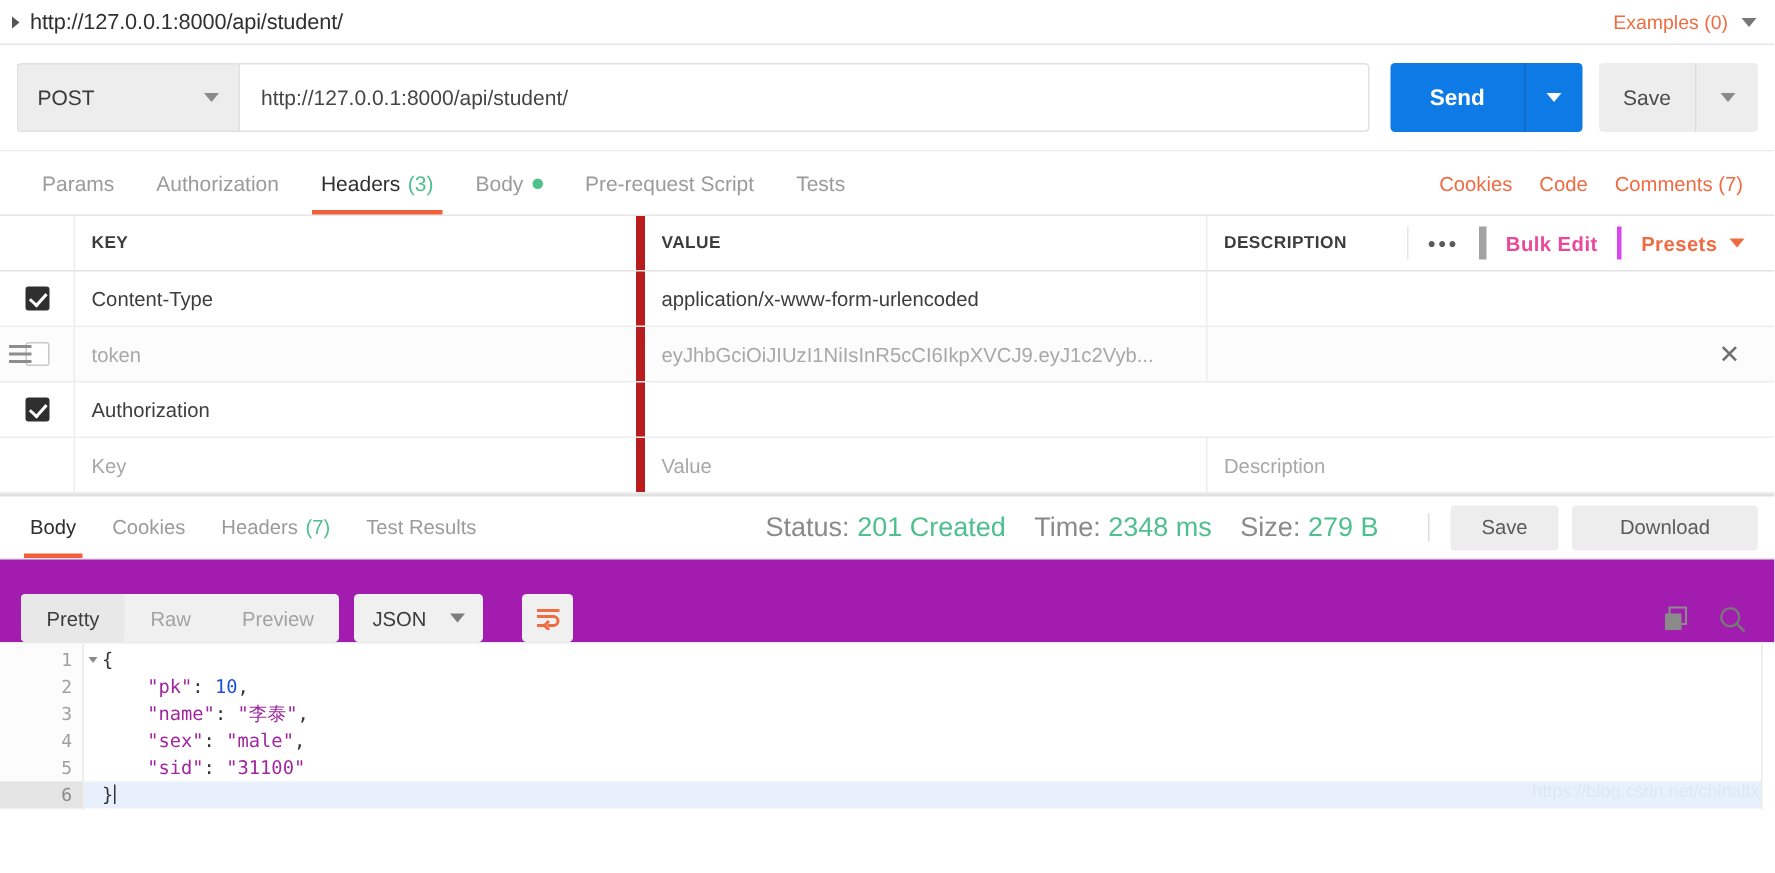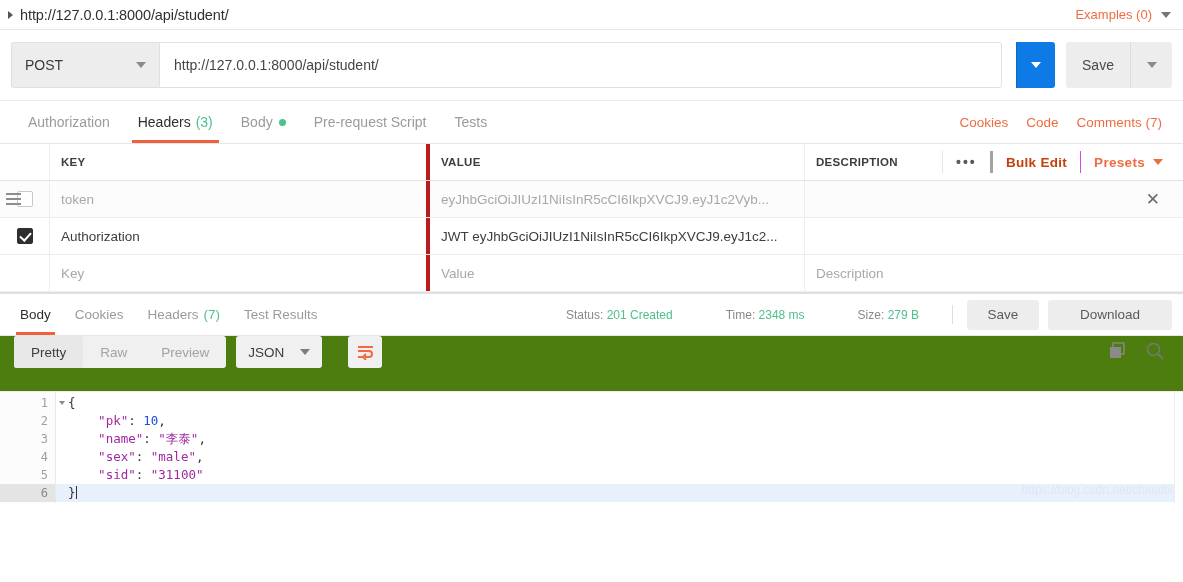--- a/index.html
+++ b/index.html
@@ -185,21 +185,21 @@
   .c-check {
     width: 50px;
     border-right: 1px solid #ededed;
     display: flex; align-items: center; justify-content: center;
     position: relative;
     flex: 0 0 50px;
   }
   .c-key {
     width: 380px;
     flex: 0 0 380px;
-    border-right: 4px solid #b91c1c;
+    border-right: 6px solid #b91c1c;
     display: flex; align-items: center;
     padding: 0 11px;
     font-size: 13.5px;
     color: #3d3d3d;
     overflow: hidden;
     white-space: nowrap;
   }
   .c-val {
     width: 375px;
     flex: 0 0 375px;
@@ -270,30 +270,30 @@
     border-left: 1px solid #e6e6e6;
     letter-spacing: 2px;
     color: #5a5a5a;
     font-size: 14px;
     height: 60%;
     align-self: center;
   }
   .bulk-btn {
     padding: 0 13px;
     display: flex; align-items: center;
-    border-left: 3px solid #a3a3a3;
-    color: #c2410c;
+    border-left: 5px solid #a3a3a3;
+    color: #ec4899;
     font-size: 13.5px;
     height: 60%;
     align-self: center;
   }
   .presets-btn {
     padding: 0 9px 0 13px;
     display: flex; align-items: center;
-    border-left: 1px solid #d946ef;
+    border-left: 3px solid #d946ef;
     color: #ef6c43;
     font-size: 13.5px;
     height: 60%;
     align-self: center;
   }
   .presets-btn i {
     width: 0; height: 0;
     border-top: 6px solid #ef6c43;
     border-left: 5px solid transparent;
     border-right: 5px solid transparent;
@@ -329,24 +329,23 @@
     content: "";
     position: absolute;
     left: 8px; right: 8px; bottom: 0;
     height: 3px;
     background: #f0603a;
   }
   .restab .cnt { color: #4fc08d; margin-left: 5px; }
   .rb-spacer { flex: 1; }
   .meta {
     display: flex; align-items: center;
-    font-size: 12px;
+    font-size: 18px;
     color: #8a8a8a;
     margin-right: 14px;
-    gap: 34px;
   }
   .meta .grp { margin-right: 19px; }
   .meta .v { color: #4fc08d; }
   .vdiv {
     width: 1px;
     background: #dedede;
     margin: 11px 14px 11px 0;
   }
   .mini-btn {
     width: 72px;
@@ -358,23 +357,23 @@
     height: 30px;
     align-self: center;
     margin-right: 9px;
   }
   .mini-btn.wide { width: 124px; margin-right: 0; }
 
   
   .view-bar {
     height: 55px;
     display: flex;
-    align-items: flex-start;
+    align-items: flex-end;
     padding: 0 13px 0 14px;
-    background: #4d7c0f;
+    background: #a21caf;
   }
   .seg {
     display: flex;
     background: #f0f0f0;
     border-radius: 3px;
     height: 32px;
     margin-right: 10px;
   }
   .seg-item {
     display: flex; align-items: center;
@@ -504,33 +503,37 @@
   <div class="caret-down-sm"></div>
 </div>
 
 <div class="url-row">
   <div class="method-select">
     <span class="lbl">POST</span>
     <i class="tri-down"></i>
   </div>
   <div class="url-input">http://127.0.0.1:8000/api/student/</div>
   <div class="send-group">
+    <div class="send-btn">Send</div>
     <div class="send-caret">
         <i></i>
       </div>
   </div>
   <div class="save-group">
     <div class="save-btn">Save</div>
     <div class="save-caret">
         <i></i>
       </div>
   </div>
 </div>
 
 <div class="req-tabs">
+  <div class="rtab">
+      <span>Params</span>
+    </div>
   <div class="rtab">
       <span>Authorization</span>
     </div>
   <div class="rtab active">
     <span>Headers</span>
     <span class="cnt">(3)</span>
   </div>
   <div class="rtab">
     <span>Body</span>
     <span class="green-dot"></span>
@@ -559,20 +562,28 @@
         <span class="dots-btn">•••</span>
         <span class="bulk-btn">Bulk Edit</span>
         <span class="presets-btn">
           <span>Presets</span>
           <i></i>
         </span>
       </span>
     </div>
   </div>
 
+  <div class="hrow">
+    <div class="c-check">
+        <span class="cbox on"></span>
+      </div>
+    <div class="c-key">Content-Type</div>
+    <div class="c-val">application/x-www-form-urlencoded</div>
+    <div class="c-desc"></div>
+  </div>
 
   <div class="hrow hovered">
     <div class="c-check">
       <span class="draghandle">
           <span></span>
           <span></span>
           <span></span>
         </span>
       <span class="cbox"></span>
     </div>
@@ -582,21 +593,20 @@
       <span></span>
       <span class="x-del">✕</span>
     </div>
   </div>
 
   <div class="hrow">
     <div class="c-check">
         <span class="cbox on"></span>
       </div>
     <div class="c-key">Authorization</div>
-    <div class="c-val">JWT eyJhbGciOiJIUzI1NiIsInR5cCI6IkpXVCJ9.eyJ1c2...</div>
     <div class="c-desc"></div>
   </div>
 
   <div class="hrow">
     <div class="c-check"></div>
     <div class="c-key muted">Key</div>
     <div class="c-val muted">Value</div>
     <div class="c-desc muted">Description</div>
   </div>
 

